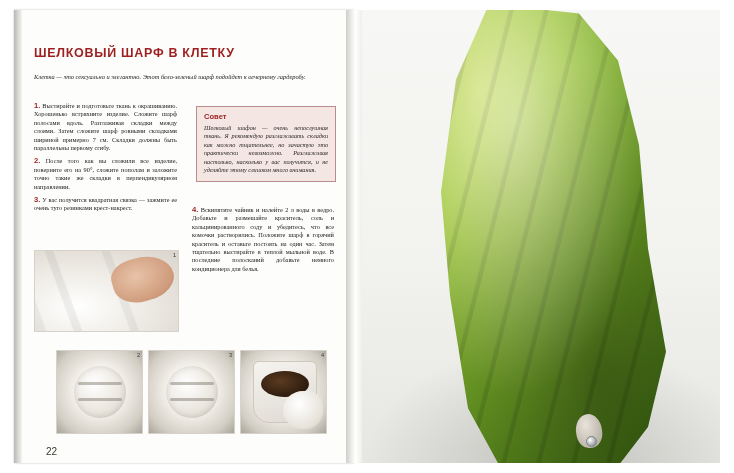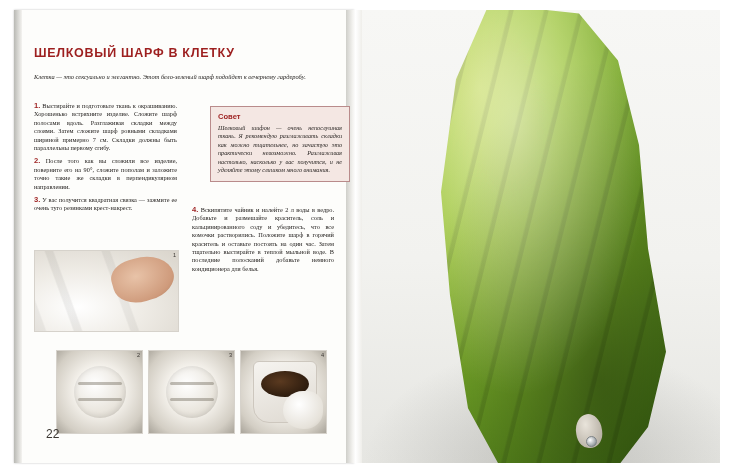--- a/index.html
+++ b/index.html
@@ -107,21 +107,21 @@
     margin: 0 0 5px 0;
   }
   .stepnum {
     color: #9d1f1f;
     font-weight: bold;
     font-family: "Liberation Sans", sans-serif;
     font-size: 7.6px;
   }
   .tipbox {
     position: absolute;
-    left: 188px;
+    left: 174px;
     top: 96px;
     width: 140px;
     border: 1px solid #b98b8b;
     background: #f4e7e3;
     padding: 5px 7px 7px 7px;
     box-sizing: border-box;
   }
   .tipbox h2 {
     margin: 0 0 3px 0;
     font-family: "Liberation Sans", sans-serif;
@@ -238,23 +238,23 @@
     position: absolute;
     right: 3px; bottom: 4px;
     width: 40px; height: 38px;
     border-radius: 50% 40% 45% 50%;
     background: radial-gradient(circle at 40% 35%, #ffffff, #e6e2da 70%, #c9c4ba 100%);
   }
 
   .page-number {
     position: absolute;
     left: 24px;
-    top: 417px;
+    top: 436px;
     font-family: "Liberation Sans", sans-serif;
-    font-size: 12px;
+    font-size: 10px;
     color: #3b3732;
   }
 
   
   .model-photo {
     position: absolute;
     inset: 0;
     background: linear-gradient(to bottom, #f7f7f5 0%, #f2f2ef 55%, #e6e6e2 100%);
   }
   .shadow-floor {

